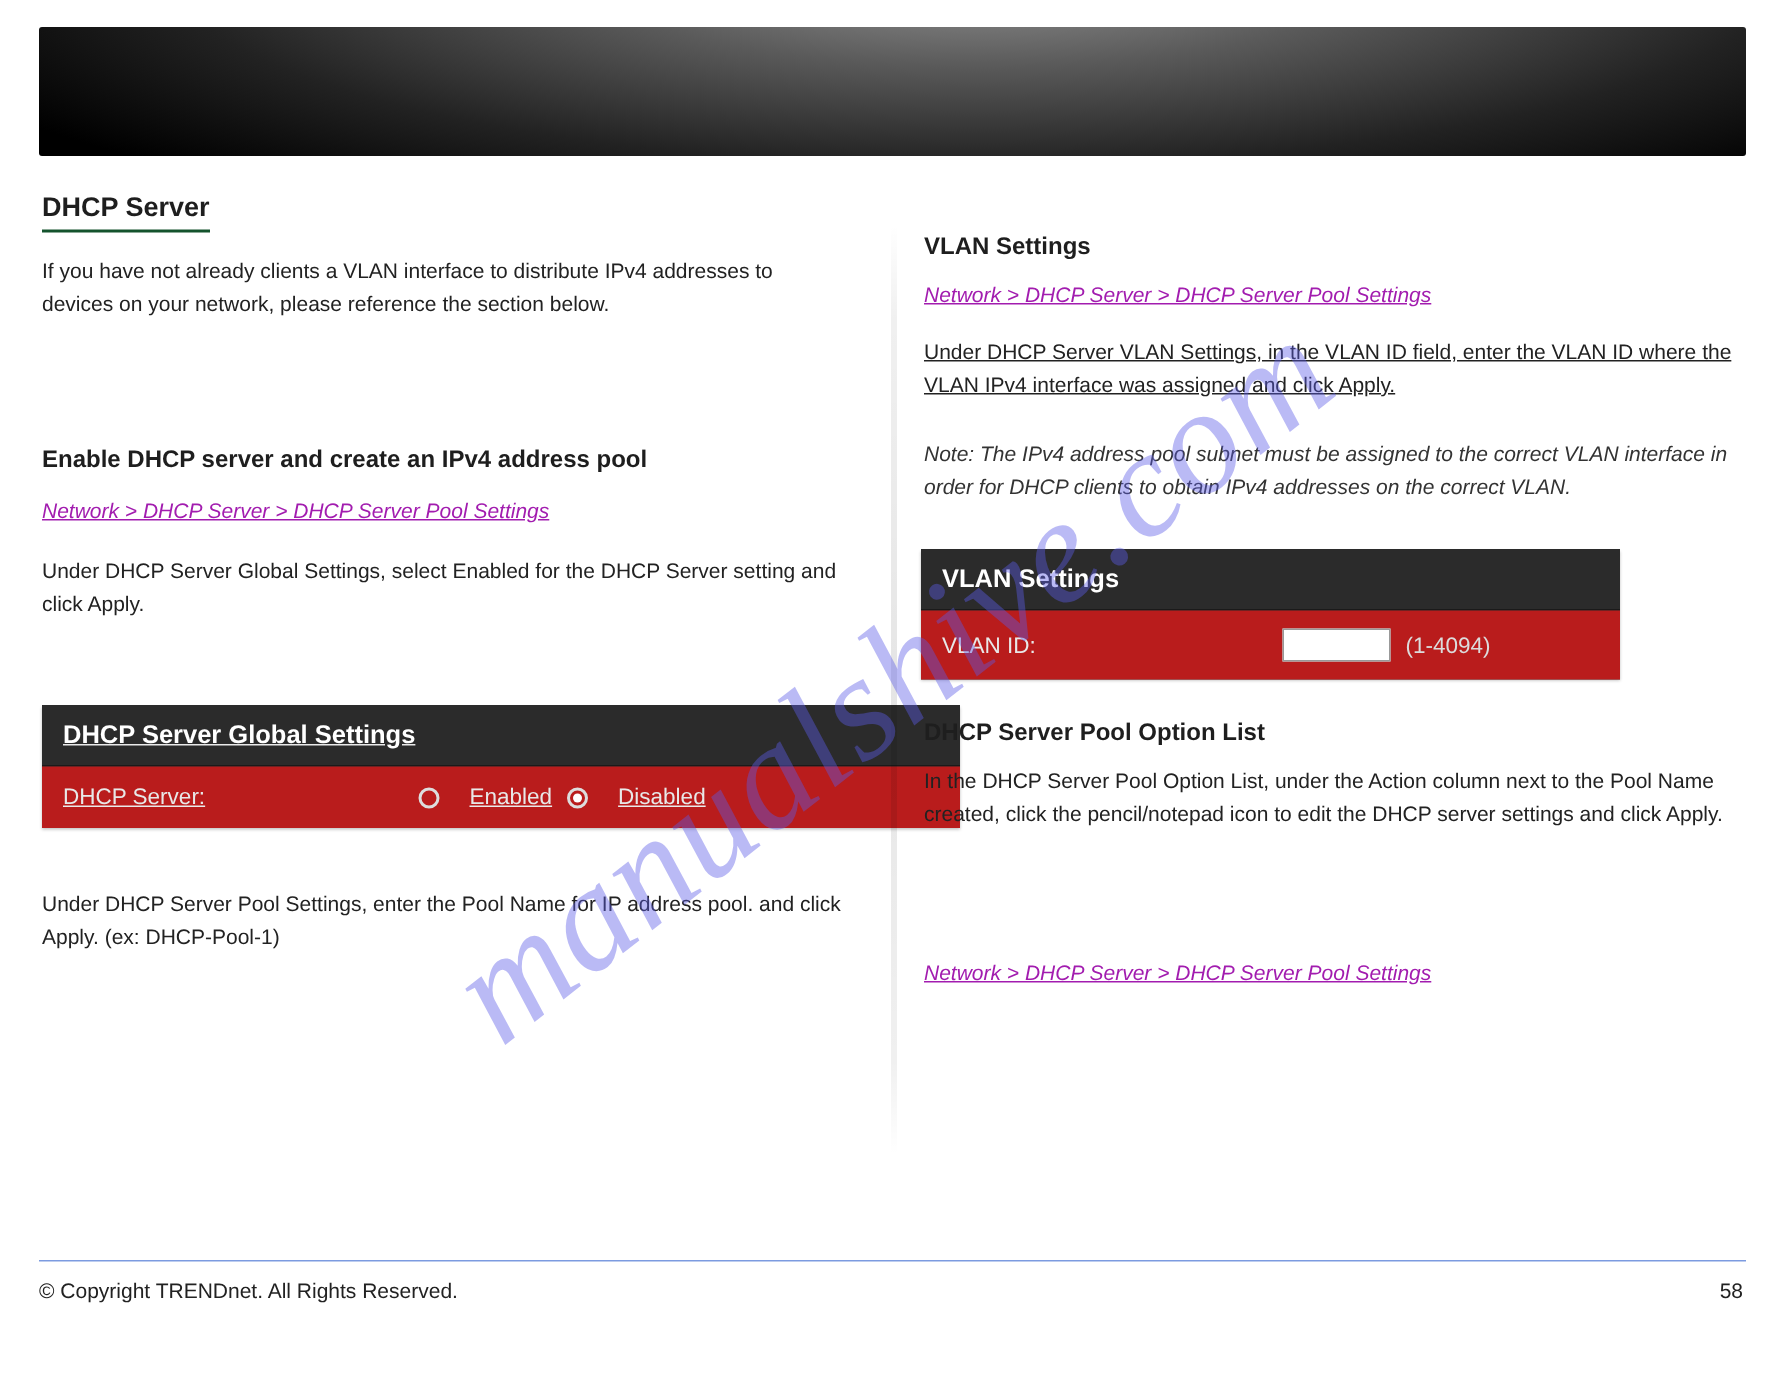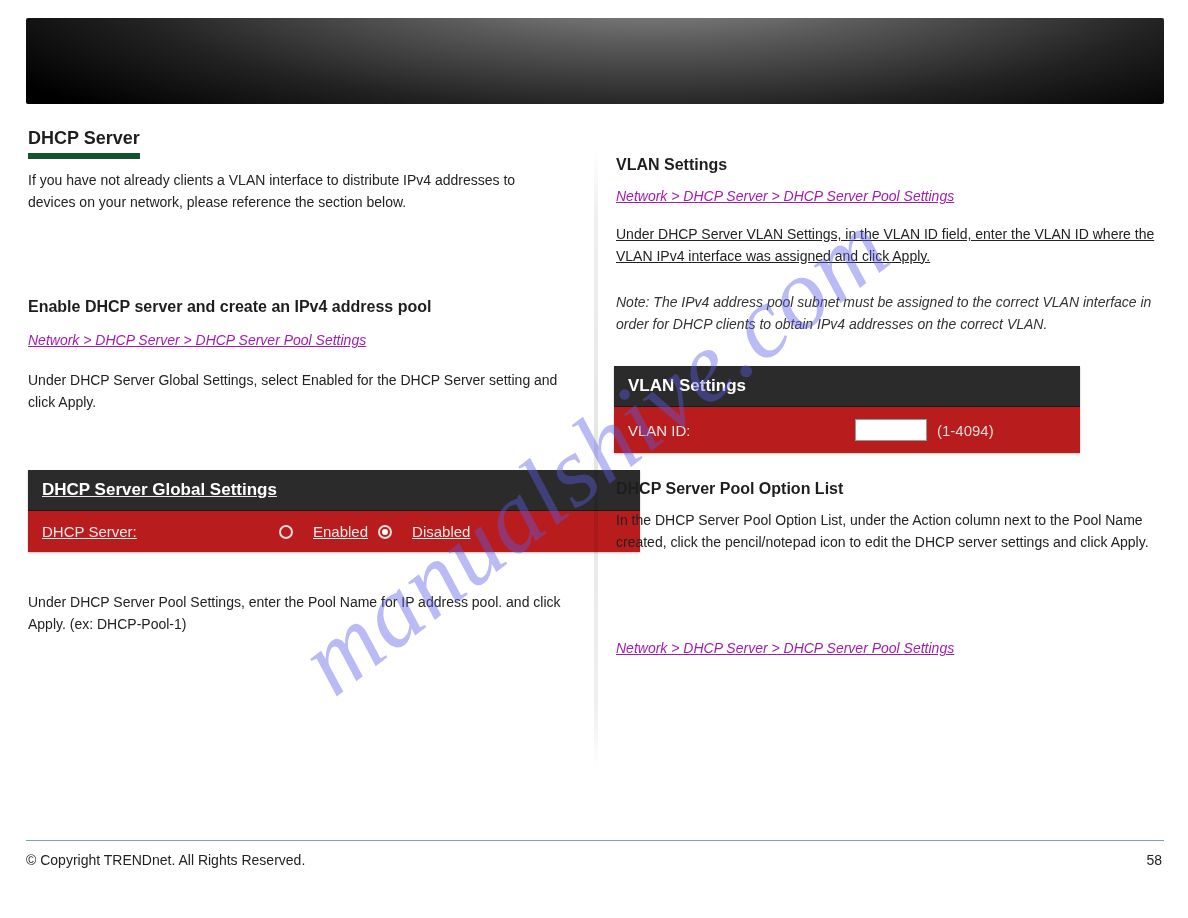--- a/index.html
+++ b/index.html
@@ -24,21 +24,21 @@
     background:
       radial-gradient(900px 220px at 55% -40px, #9a9a9a 0%, #5a5a5a 30%, #222 60%, #000 85%),
       linear-gradient(#111,#000);
     border-radius: 2px;
   }
   .section-heading {
     position: absolute;
     font-weight: bold;
     font-size: 18px;
     color: #1e1e1e;
-    border-bottom: 6px solid #14532d;
+    border-bottom: 2px solid #14532d;
     padding-bottom: 4px;
   }
   .body-text {
     position: absolute;
     font-size: 14px;
     line-height: 1.55;
     color: #222;
   }
   .subhead {
     position: absolute;

